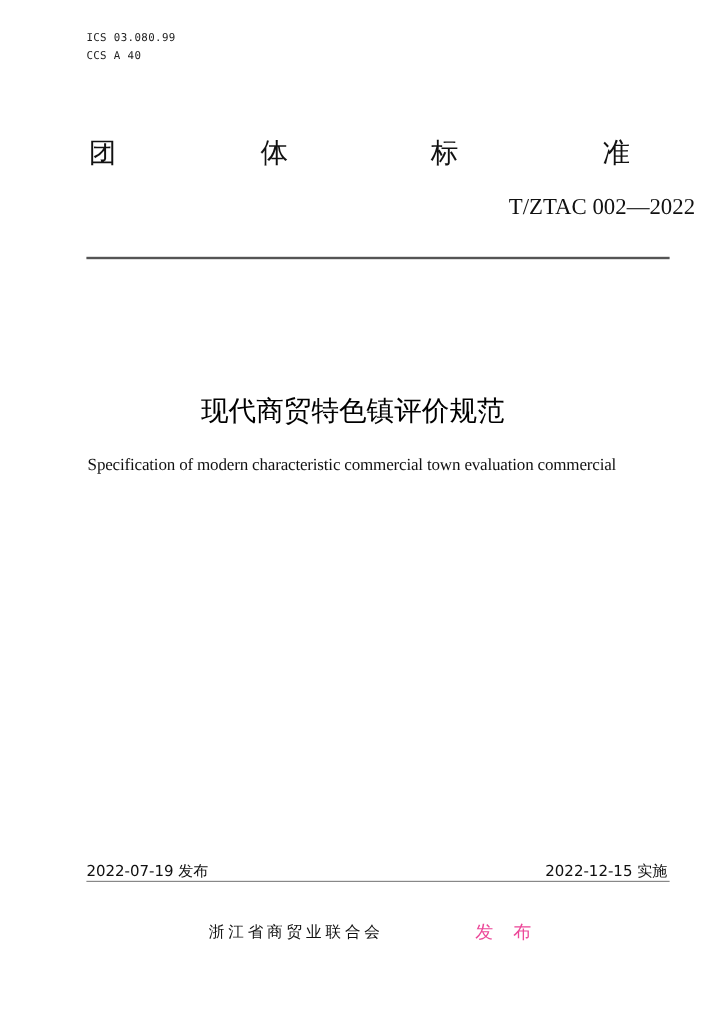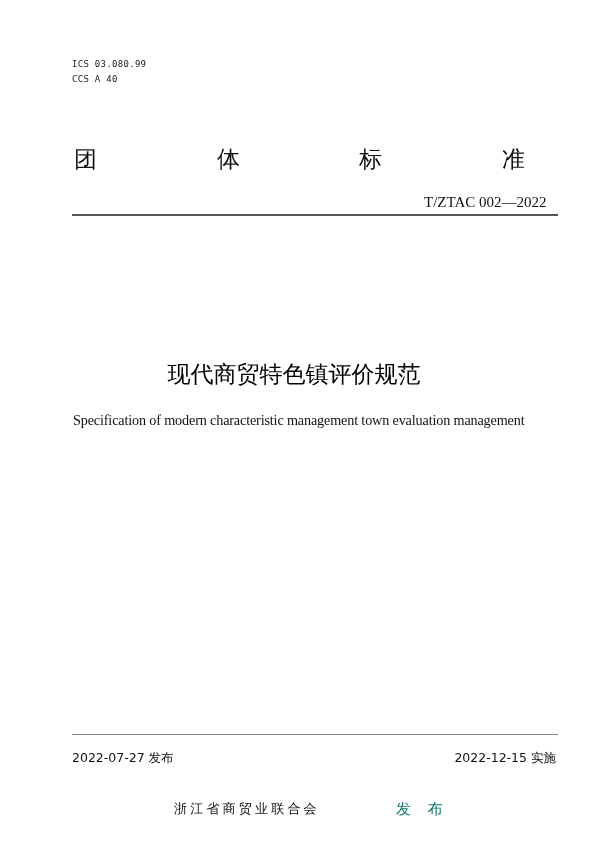--- a/index.html
+++ b/index.html
@@ -1,33 +1,33 @@
 <!DOCTYPE html>
 <html><head>
   <meta charset="utf-8">
   <style>
     html, body { margin: 0; padding: 0; background: #ffffff; }
     body { width: 600px; height: 850px; position: relative; overflow: hidden; color: #000; }
-    .abs { position: absolute; white-space: nowrap; margin-top: 32px; }
+    .abs { position: absolute; white-space: nowrap; }
     .ics { left: 72px; font-family: "DejaVu Sans Mono", monospace; font-size: 9px; color: #222; letter-spacing: 0.3px; }
     .ics1 { top: 27px; }
     .ics2 { top: 42px; }
     .hdr-char { top: 112px; font-family: "DejaVu Sans", sans-serif; font-size: 23px; color: #111; }
-    .code { top: 162px; left: 424px; font-family: "Liberation Serif", serif; font-size: 15px; color: #111; }
+    .code { top: 162px; left: 424px; font-family: "Liberation Serif", serif; font-size: 19px; color: #111; }
     .rule { position: absolute; left: 72px; width: 486px; height: 1px; background: #555; }
     .rule-top { top: 214px; height: 1.5px; }
     .rule-bottom { top: 734px; background: #888; }
     .title { top: 327px; left: 0; width: 600px; text-align: center; font-family: "DejaVu Sans", sans-serif; font-size: 23px; color: #000000; }
     .title span { display: inline-block; padding-right: 12px; }
     .subtitle { top: 380px; left: 73px; width: 455px; font-family: "Liberation Serif", serif; font-size: 14.2px; color: #111; letter-spacing: -0.15px; }
     .date { top: 718px; font-family: "DejaVu Sans", sans-serif; font-size: 12.5px; color: #111; }
     .date-left { left: 72px; }
     .date-right { right: 44px; }
     .publisher { top: 768px; left: 174px; font-family: "DejaVu Sans", sans-serif; font-size: 13px; letter-spacing: 3.2px; color: #111; }
-    .publish-label { top: 768px; left: 396px; font-family: "DejaVu Sans", sans-serif; font-size: 15px; letter-spacing: 6px; color: #0f766e; }
+    .publish-label { top: 768px; left: 396px; font-family: "DejaVu Sans", sans-serif; font-size: 15px; letter-spacing: 6px; color: #ec4899; }
   </style>
 </head>
 <body>
 
 <div>
 
   <div class="abs ics ics1">ICS 03.080.99</div>
   <div class="abs ics ics2">CCS A 40</div>
 
   <div>
@@ -38,23 +38,23 @@
   </div>
 
   <div class="abs code">T/ZTAC 002—2022</div>
 
   <div class="rule rule-top"></div>
 
   <div class="abs title">
     <span>现代商贸特色镇评价规范</span>
   </div>
 
-  <div class="abs subtitle">Specification of modern characteristic management town evaluation management</div>
+  <div class="abs subtitle">Specification of modern characteristic commercial town evaluation commercial</div>
 
-  <div class="abs date date-left">2022-07-27 发布</div>
+  <div class="abs date date-left">2022-07-19 发布</div>
   <div class="abs date date-right">2022-12-15 实施</div>
 
   <div class="rule rule-bottom"></div>
 
   <div class="abs publisher">浙江省商贸业联合会</div>
   <div class="abs publish-label">发 布</div>
 
 </div>
 
 </body></html>

